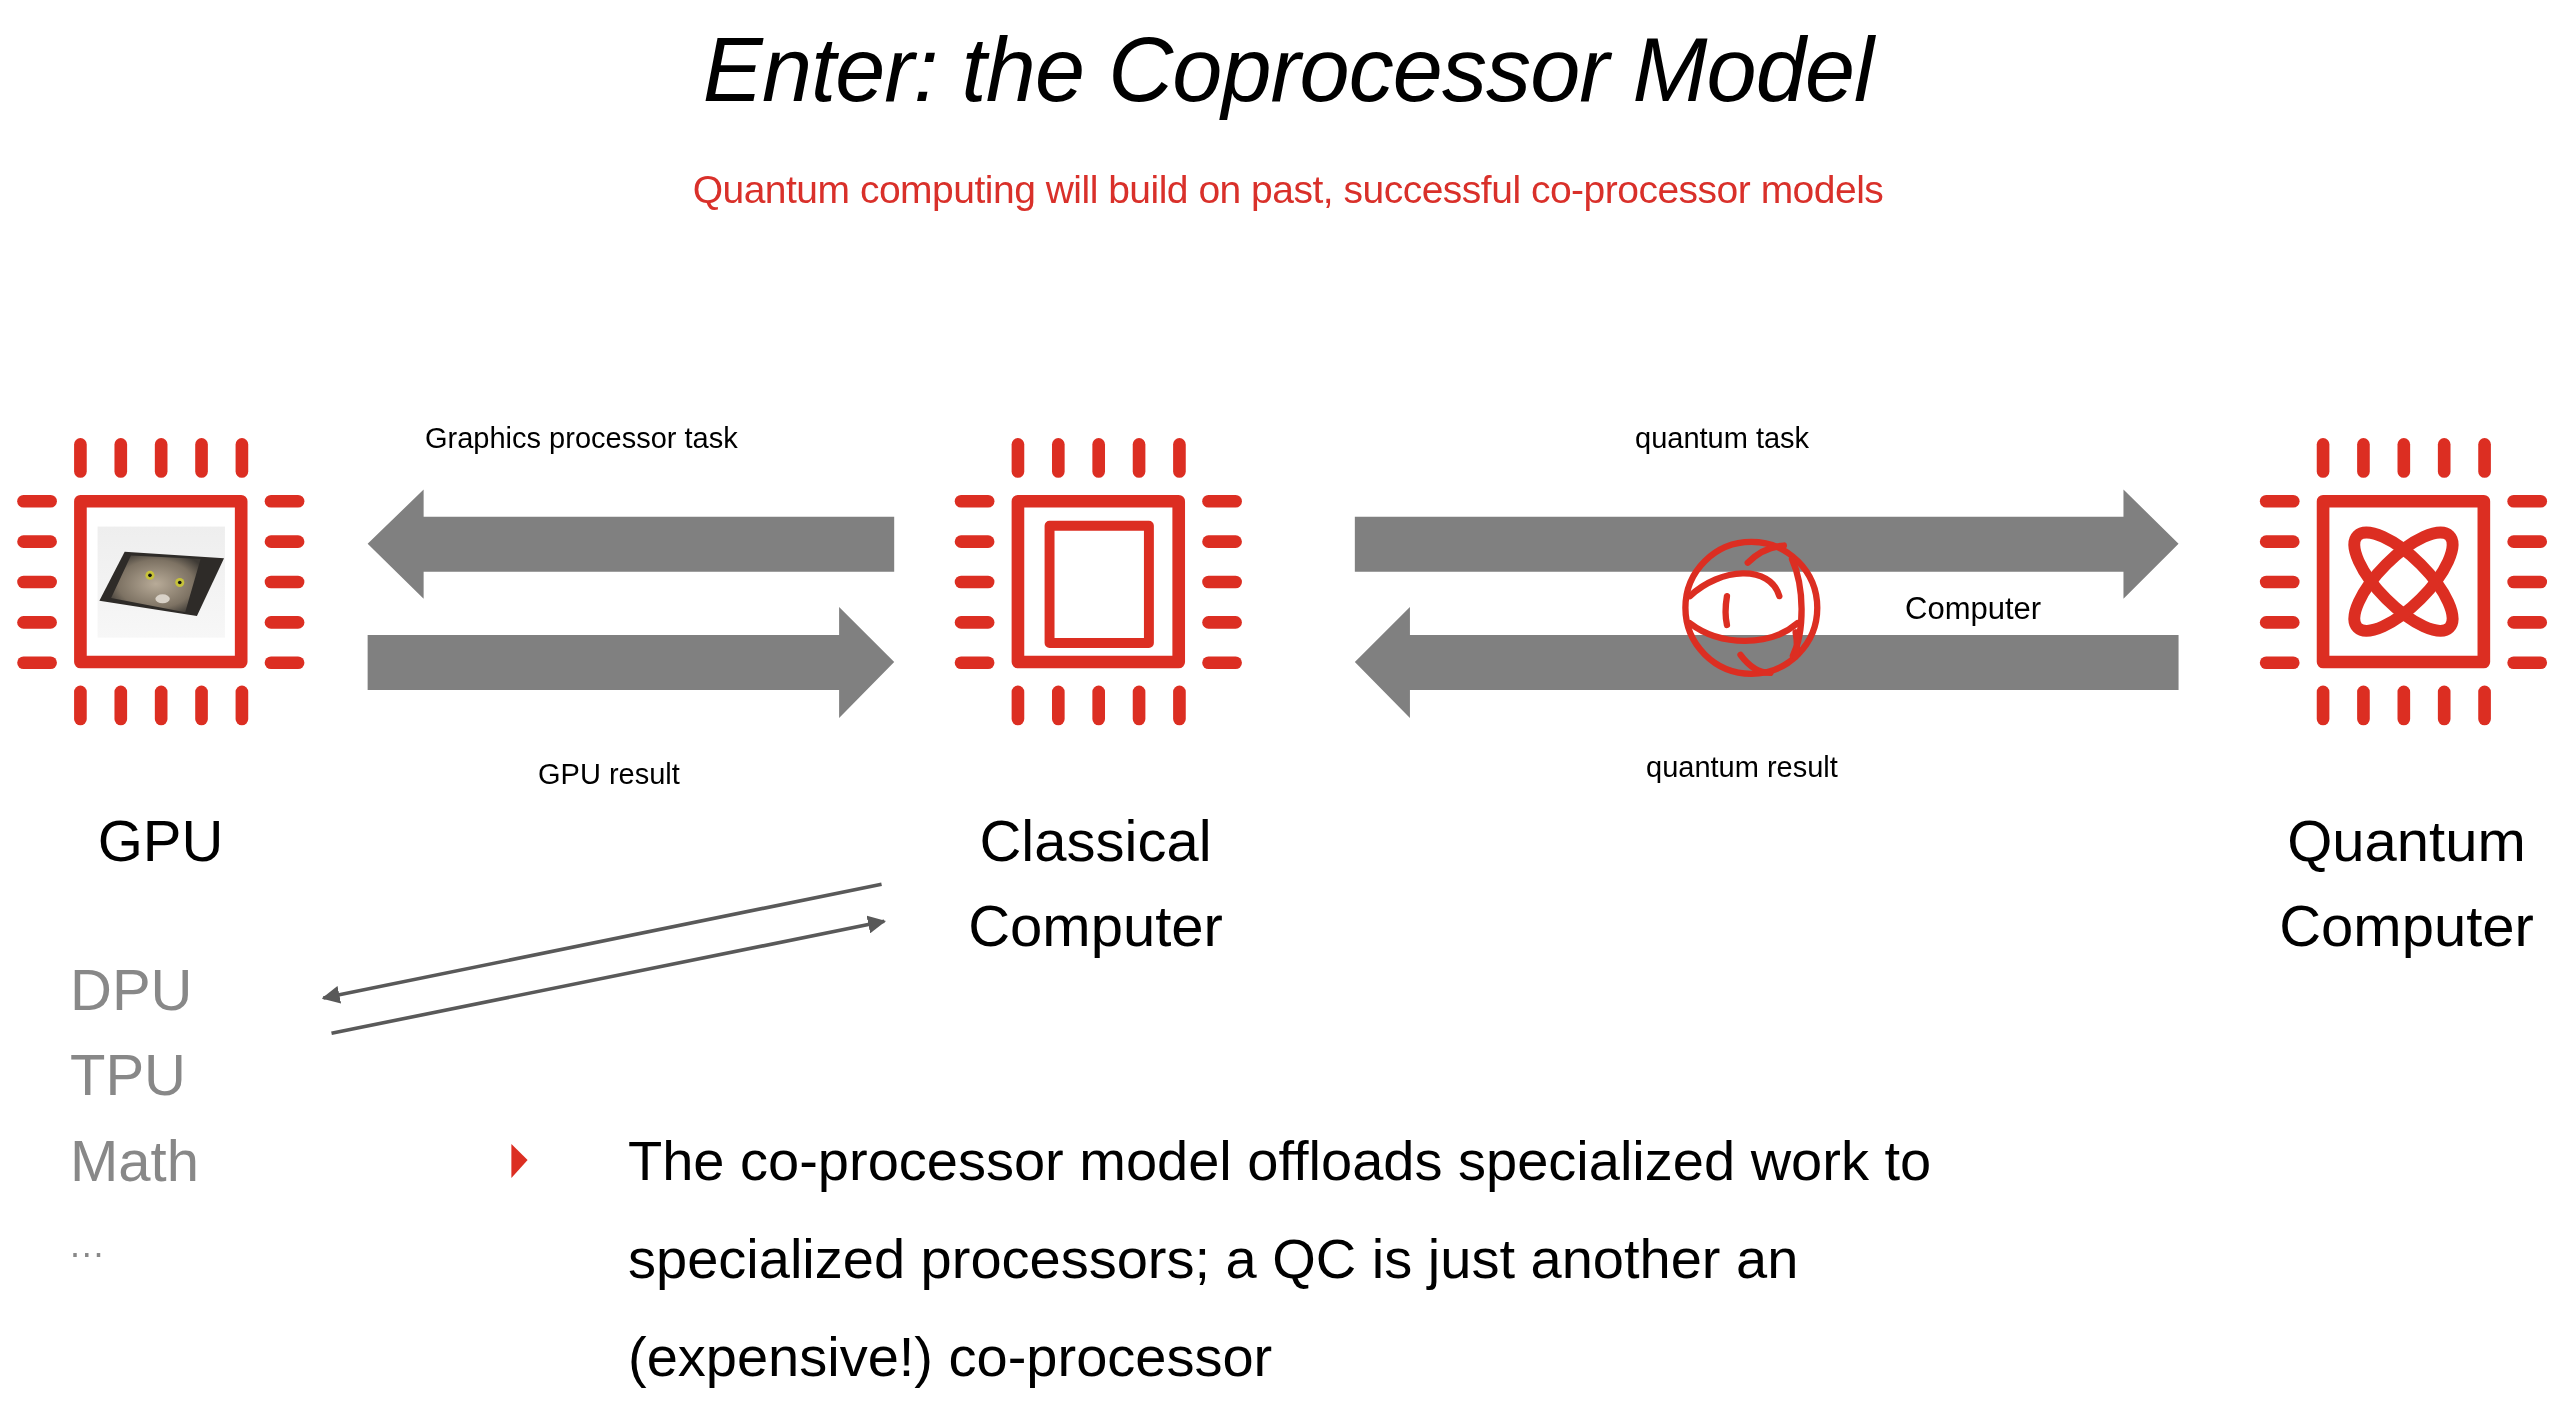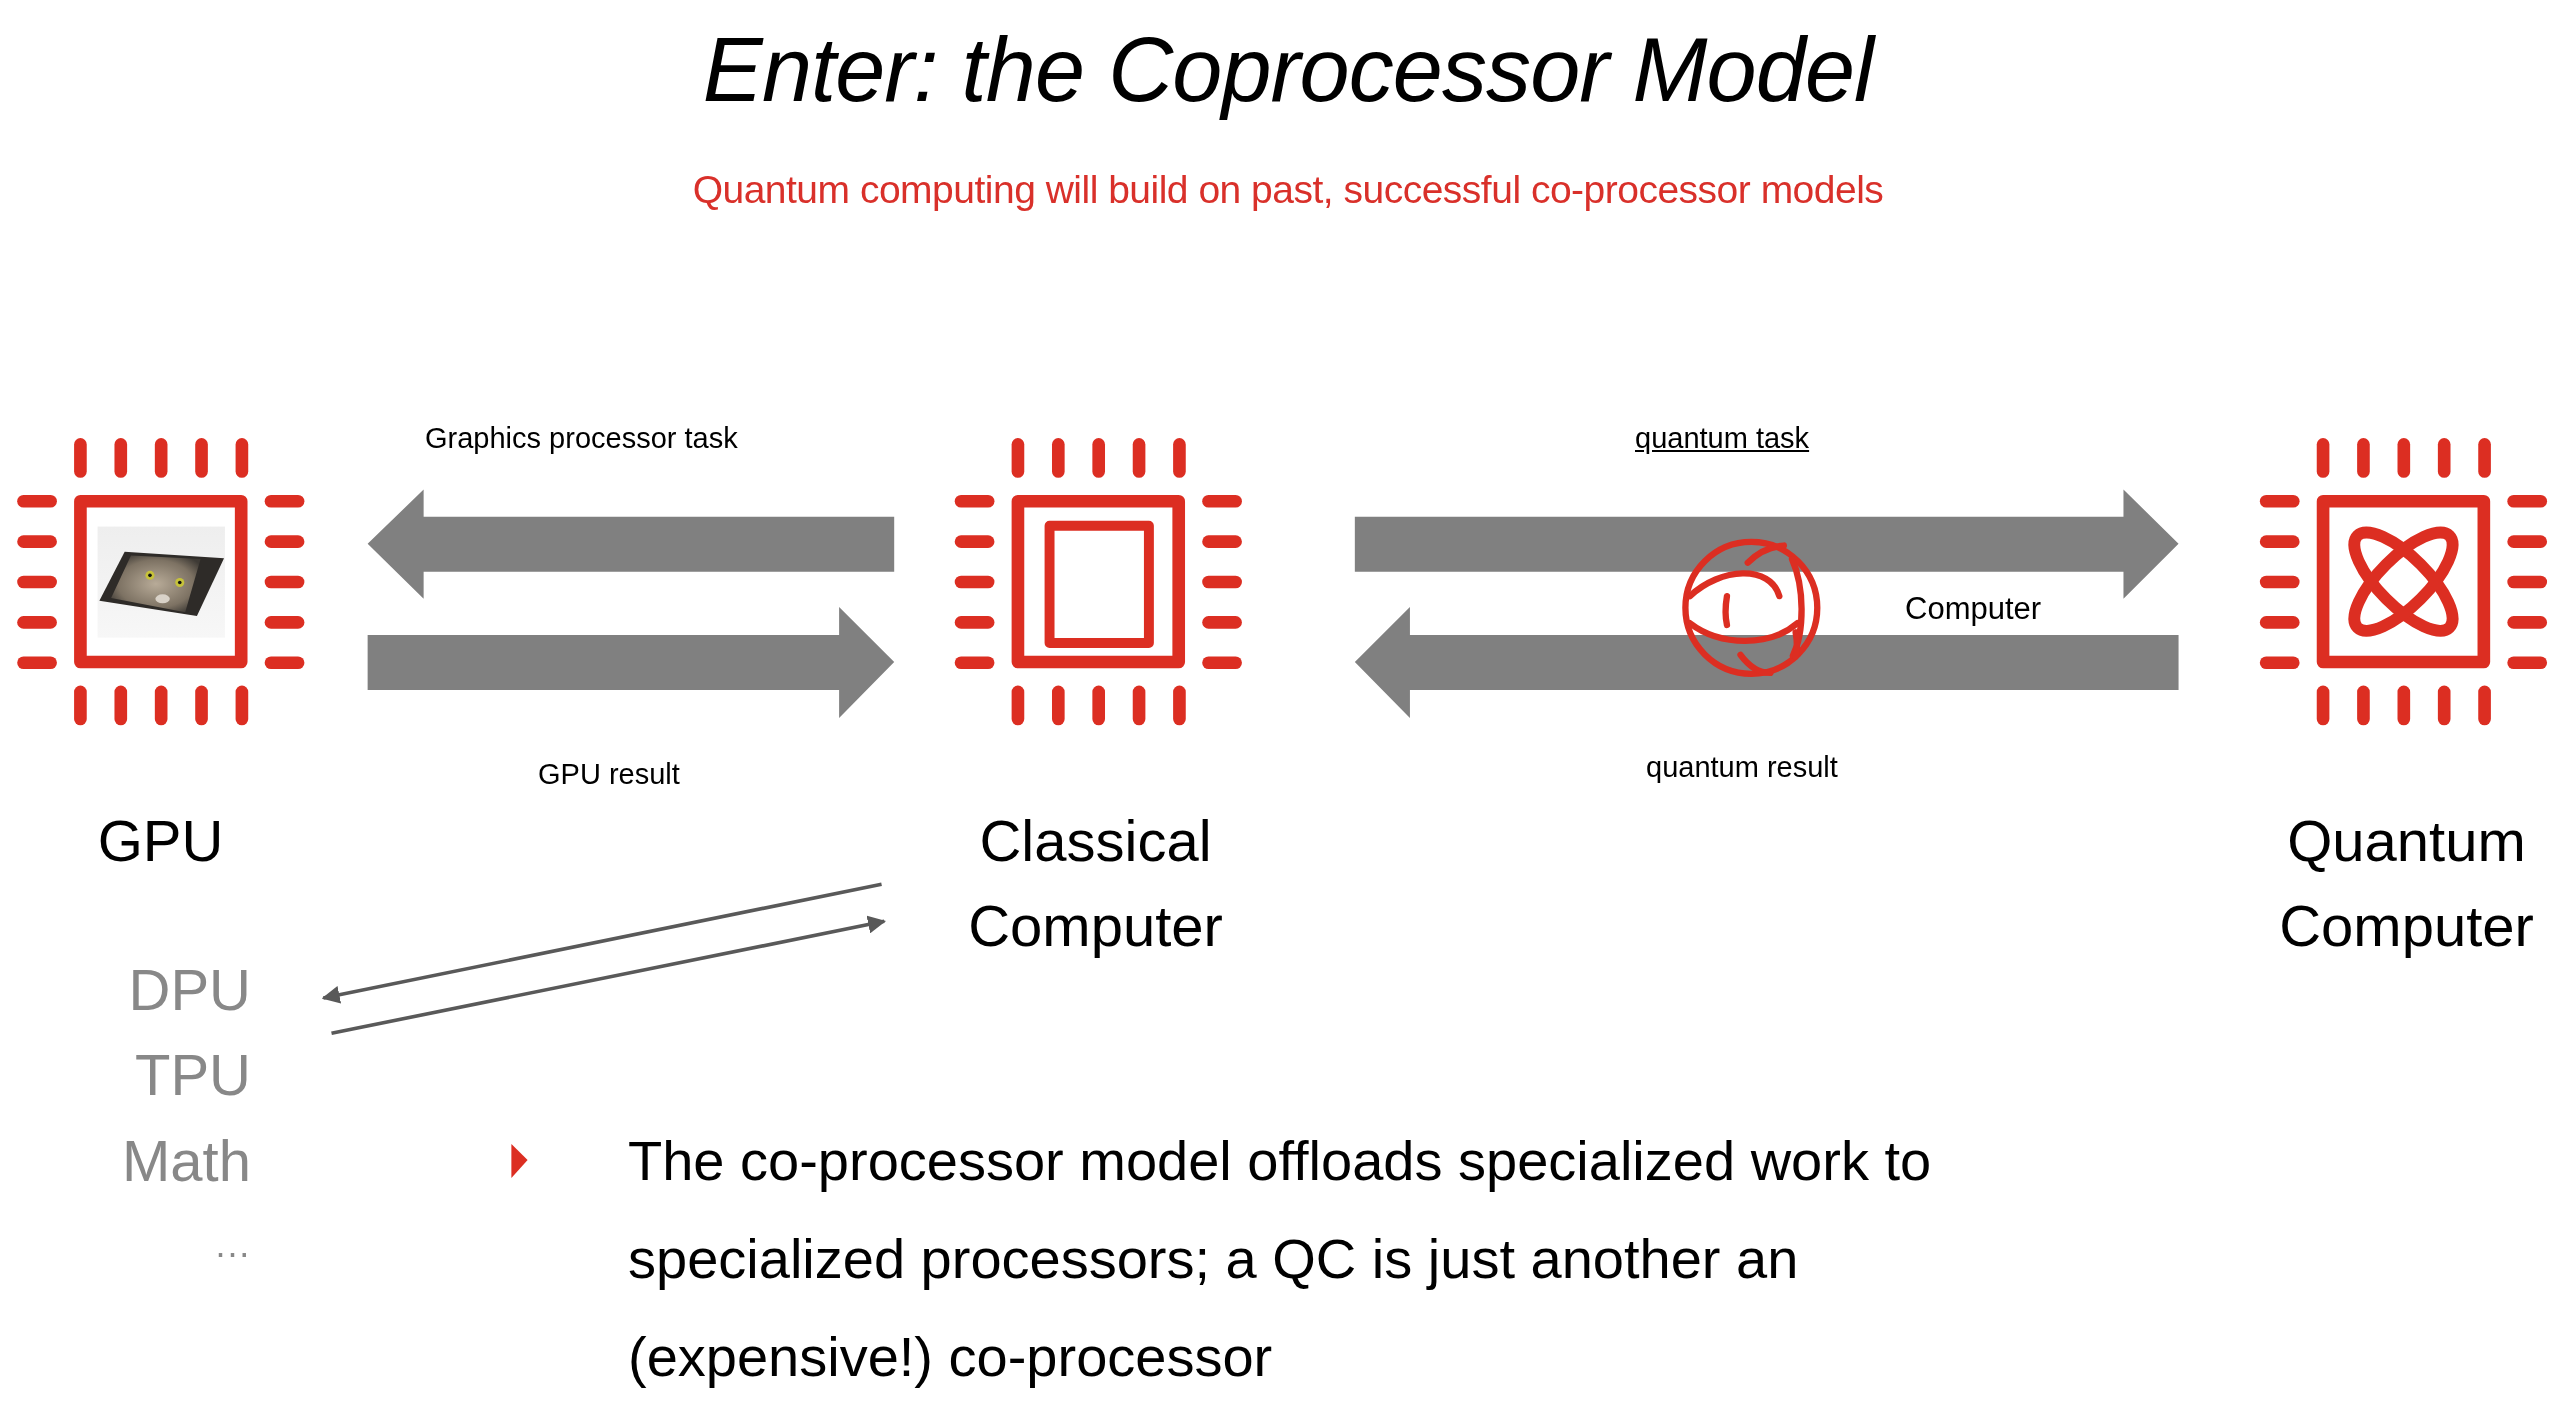--- a/index.html
+++ b/index.html
@@ -3,21 +3,21 @@
 <meta charset="utf-8">
 <style>
   html, body { margin:0; padding:0; background:#ffffff; }
   body { width:2576px; height:1409px; position:relative; overflow:hidden;
          font-family:"Liberation Sans", "DejaVu Sans", sans-serif; }
   .abs { position:absolute; white-space:nowrap; }
   #title { left:0; width:2576px; top:16.3px; text-align:center; font-size:90px; color:#000; line-height:108px; letter-spacing:-0.9px;font-style:italic; }
   #subtitle { left:0; width:2576px; top:154px; text-align:center; font-size:39px; color:#d9302a; line-height:72px; letter-spacing:-0.5px; }
   .lbl { font-size:29px; color:#000; line-height:43px; }
   .big { font-size:58px; color:#000; line-height:87px; text-align:center; }
-  .gray { font-size:58px; color:#888888; line-height:87px; text-align:right; }
+  .gray { font-size:58px; color:#888888; line-height:87px; text-align:left; }
   #diagram { position:absolute; left:0; top:0; width:2576px; height:1409px; }
   .bullet-text { font-size:56px; color:#000; line-height:98px; white-space:normal;margin-left:40px; }
 </style>
 </head>
 <body>
 
 <div id="title" class="abs">Enter: the Coprocessor Model</div>
 <div id="subtitle" class="abs">Quantum computing will build on past, successful co-processor models</div>
 
 <svg id="diagram" viewBox="0 0 2852 1560">
@@ -138,21 +138,21 @@
     <path d="M1984,619 C1998,650 1998,700 1985,726"></path>
     <path d="M1935,623 C1948,610 1963,605 1975,604"></path>
     <path d="M1927,725 C1938,740 1950,745 1960,745"></path>
     <path d="M1912,660 C1910,672 1910,683 1912,692"></path>
     <path d="M1988,700 C1990,712 1990,720 1988,727"></path>
   </g>
 </svg>
 
 <div class="abs lbl" style="left:425px; top:417px;">Graphics processor task</div>
 <div class="abs lbl" style="left:538px; top:753px;">GPU result</div>
-<div class="abs lbl" style="left:1635px; top:417px;text-decoration:underline;">quantum task</div>
+<div class="abs lbl" style="left:1635px; top:417px;">quantum task</div>
 <div class="abs lbl" style="left:1646px; top:746px;">quantum result</div>
 <div class="abs lbl" style="left:1905px; top:587px; font-size:31px;">Computer</div>
 
 <div class="abs big" style="left:70px; width:181px; top:797px;">GPU</div>
 <div class="abs big" style="left:915px; width:361px; top:797px;">Classical</div>
 <div class="abs big" style="left:915px; width:361px; top:882px;">Computer</div>
 <div class="abs big" style="left:2226px; width:361px; top:797px;">Quantum</div>
 <div class="abs big" style="left:2226px; width:361px; top:882px;">Computer</div>
 
 <div class="abs gray" style="left:70px; width:181px; top:946px;">DPU</div>

